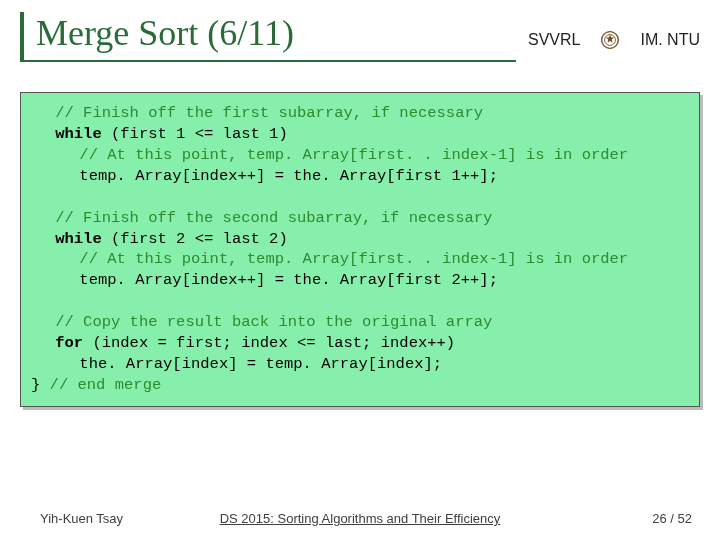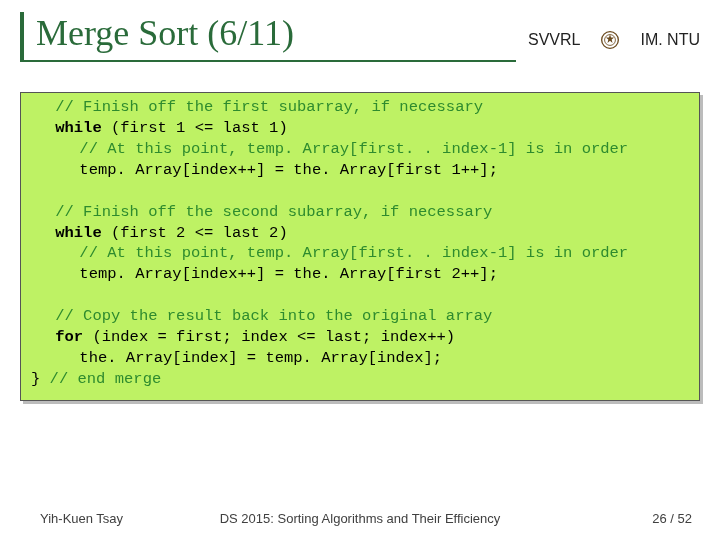--- a/index.html
+++ b/index.html
@@ -52,22 +52,22 @@
     display: inline-flex;
     align-items: center;
     justify-content: center;
   }
   .logo svg { display: block; }
   .content {
     margin: 30px 20px 0 20px;
   }
   .code-box {
     border: 1px solid #555;
-    background: #bef264;
-    padding: 4px 12px 10px 10px;
+    background: #86efac;
+    padding: 10px 12px 10px 10px;
     font-family: 'Courier New', Courier, monospace;
     font-size: 15.5px;
     line-height: 1.35;
     color: #000;
     box-shadow: 3px 3px 0 #bcbcbc;
     white-space: pre;
   }
   .comment { color: #2e8b2e; }
   .kw { font-weight: bold; }
   .indent1 { padding-left: 2.6ch; display: inline-block; }
@@ -82,20 +82,21 @@
     align-items: center;
     padding: 0 28px 0 40px;
     font-family: Arial, sans-serif;
     font-size: 13px;
     color: #404040;
   }
   .footer-center {
     position: absolute;
     left: 50%;
     transform: translateX(-50%);
+    text-decoration: underline;
   }
 </style>
 </head>
 <body>
 
 <div class="slide">
 
   <div class="header">
     <div class="title-wrap">
       <h1 class="title">Merge Sort (6/11)</h1>

